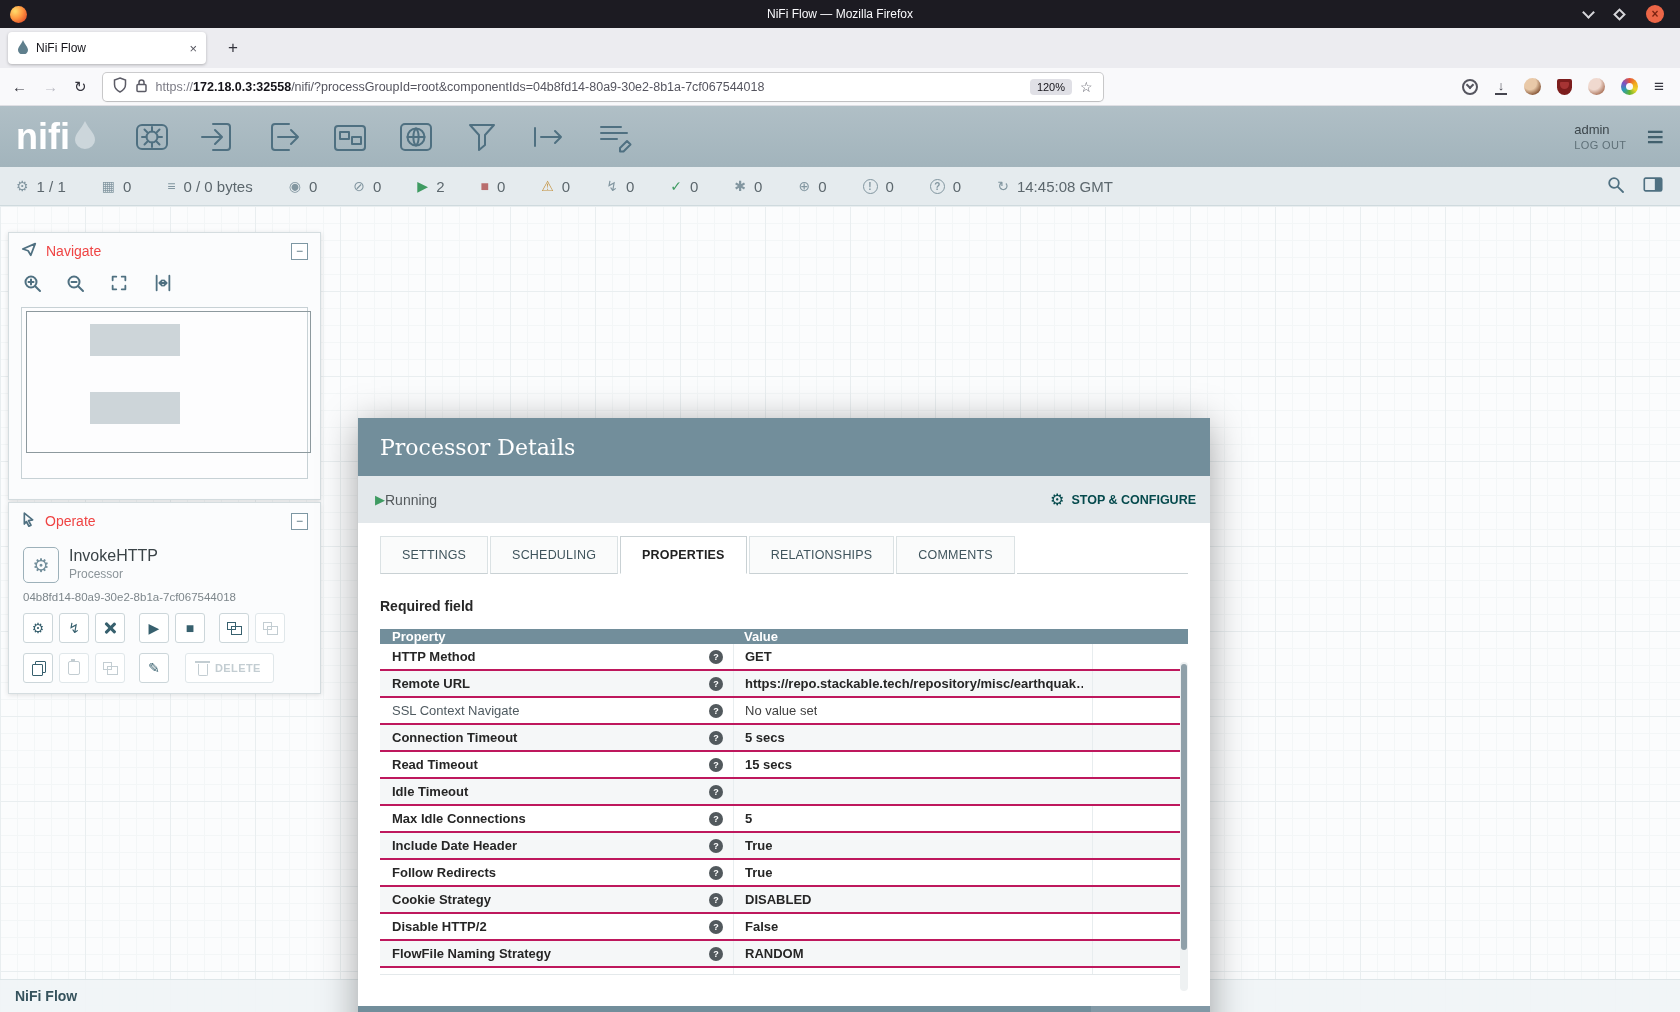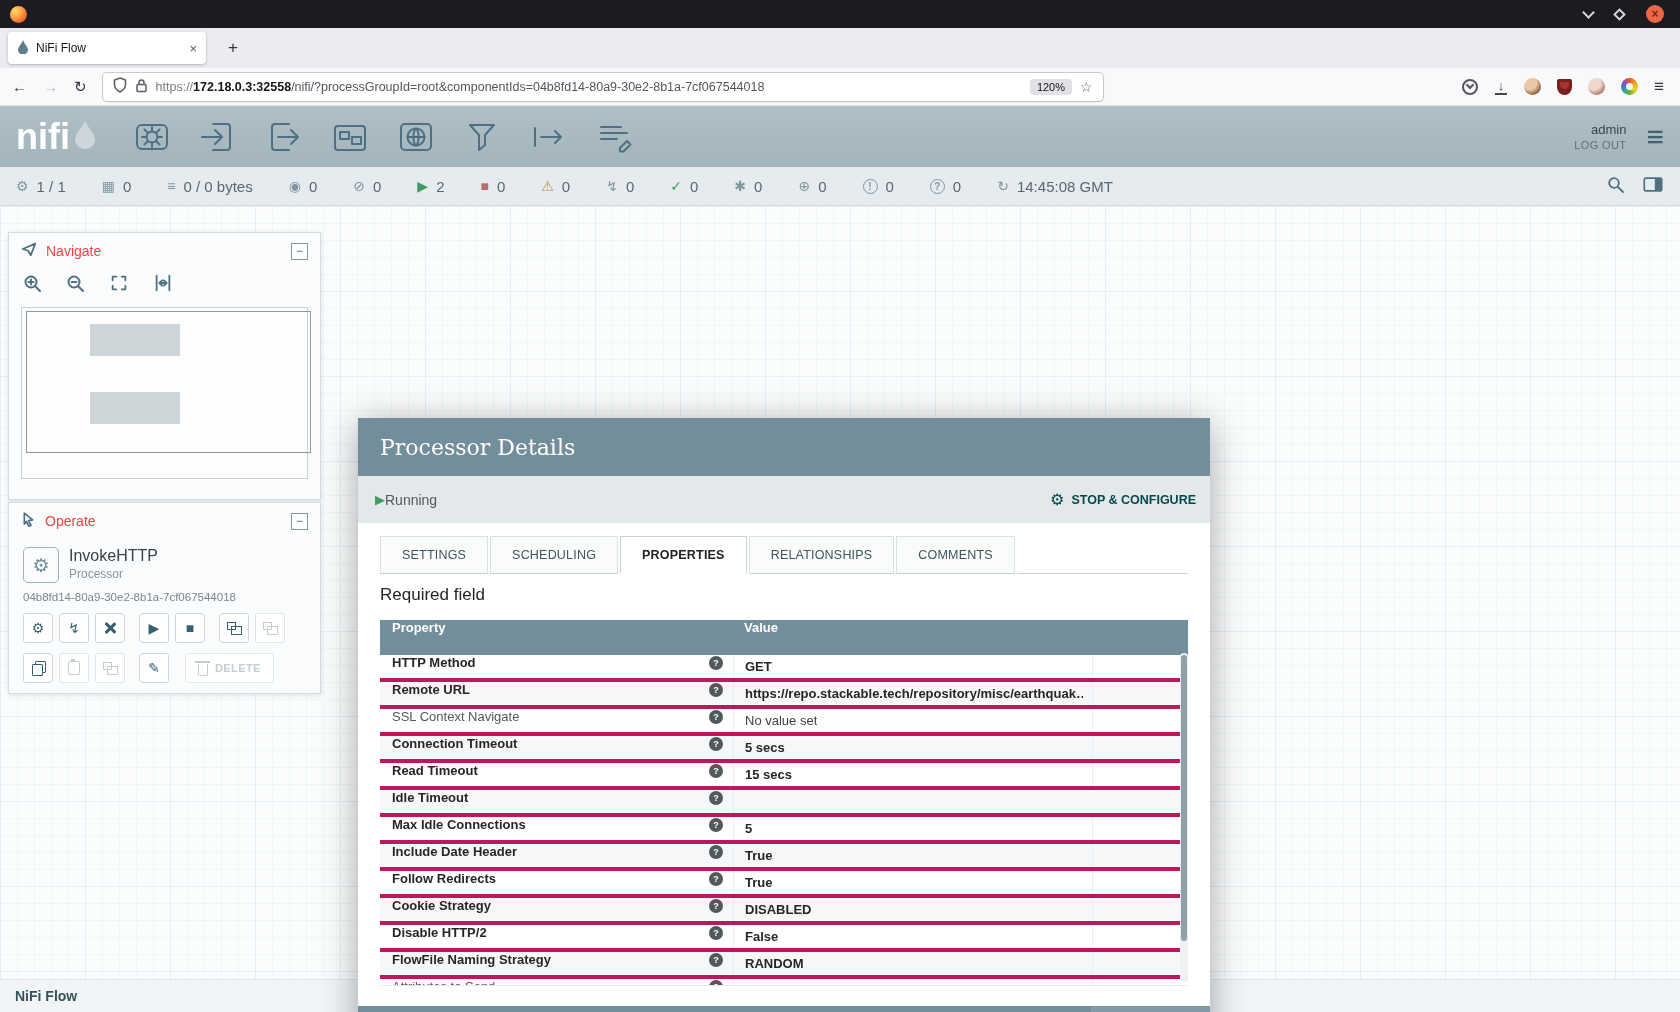--- a/index.html
+++ b/index.html
@@ -48,21 +48,21 @@
 .hamburger{font-size:17px;color:#35353e}
 
 
 .nifi-header{flex:0 0 61px;background:linear-gradient(#b0bfc6,#a2b4bc);display:flex;align-items:center;padding:0 16px}
 .nifi-logo{display:flex;align-items:center;gap:3px;margin-right:36px}
 .nifi-logo-text{font-weight:bold;font-size:36px;color:#fff;line-height:1}
 .component-toolbar{display:flex;align-items:center;gap:28px}
 .ct-icon{display:flex;cursor:grab}
 .ct-icon svg,.nav-tools svg,.ph-icon svg,.stat-right svg{stroke:#4f7081;fill:none;stroke-width:2;stroke-linecap:round;stroke-linejoin:round}
 .header-right{margin-left:auto;display:flex;align-items:center;gap:20px}
-.user-block{text-align:right}
+.user-block{text-align:left}
 .user-name{font-size:13px;color:#3c464b}
 .logout-link{font-size:11px;color:#5f7078;margin-top:2px;letter-spacing:.4px}
 .global-menu{font-size:30px;color:#42606d;line-height:.8}
 
 
 .nifi-status{flex:0 0 39px;background:#e5ebee;border-bottom:1px solid #cfdade;display:flex;align-items:center;padding:0 16px;color:#5c676d;font-size:15px}
 .stat{display:flex;align-items:center;gap:8px;margin-right:36px}
 .stat .ic{font-size:14px;color:#8296a0;line-height:1}
 .ic.i-run{color:#3f9b62}
 .ic.i-stop{color:#b96e6e}
@@ -121,28 +121,28 @@
 .modal-status{flex:0 0 47px;background:#e3e8eb;display:flex;align-items:center;padding:0 14px 0 17px}
 .run-tri{color:#3f9b62;font-size:13px}
 .run-label{color:#54595c;font-size:14px}
 .stopcfg{margin-left:auto;display:flex;align-items:center;gap:7px;color:#064a4d;font-size:12.5px;font-weight:bold;cursor:pointer}
 .stopcfg .g{font-size:16px;line-height:1}
 .modal-body{flex:1;padding:13px 22px 14px;overflow:hidden}
 .dtabs{display:flex}
 .dtab{padding:0 21px;height:38px;display:flex;align-items:center;justify-content:center;font-size:12.5px;color:#3f545c;background:#fafbfb;border:1px solid #dbe2e4;border-bottom:1px solid #c9d1d4;margin-right:2px;letter-spacing:.2px;cursor:pointer}
 .dtab.active{background:#fff;font-weight:bold;color:#222;border-color:#c9d1d4;border-bottom-color:#fff}
 .dtab-filler{flex:1;border-bottom:1px solid #c9d1d4}
-.required-field{margin-top:11px;font-size:17px;font-weight:normal;color:#262626}
+.required-field{margin-top:24px;font-size:14px;font-weight:bold;color:#262626}
 .ptable{margin-top:15px;position:relative}
-.phead{display:flex;background:#728e9b;height:35px;align-items:flex-start;color:#fff;font-size:13px;font-weight:bold}
+.phead{display:flex;background:#728e9b;height:15px;align-items:center;color:#fff;font-size:13px;font-weight:bold}
 .pcell{width:353px;padding-left:12px;display:flex;align-items:center;overflow:hidden}
 .vcell{width:359px;padding-left:11px;display:flex;align-items:center;overflow:hidden}
 .fcell{flex:1;height:100%}
 .pbody{height:331px;overflow:hidden;border-bottom:1px solid #e4e9eb}
-.prow{display:flex;height:27px;align-items:flex-start;border-bottom:4px solid #be185d;background:#fff;font-size:13px}
+.prow{display:flex;height:27px;align-items:center;border-bottom:2px solid #be185d;background:#fff;font-size:13px}
 .prow:nth-child(even){background:#f5f7f8}
 .prow .vcell,.prow .fcell{border-left:1px solid #e8edef;height:100%}
 .prow .vcell{display:flex;align-items:center}
 .pname{flex:1;font-weight:bold;color:#262626;white-space:nowrap;overflow:hidden}
 .prow.optional .pname{font-weight:normal;color:#4f5a60}
 .help{width:14px;height:14px;border-radius:50%;background:#52595d;color:#fff;font-size:9px;font-weight:bold;display:flex;align-items:center;justify-content:center;margin:0 10px 0 6px;flex:0 0 14px}
 .vtext{font-weight:bold;color:#262626;white-space:nowrap;overflow:hidden;max-width:338px}
 .prow.novalue .vtext{font-weight:normal;color:#404040}
 .scrollbar{position:absolute;top:33px;right:0;width:8px;height:329px;background:#eef1f2;border-radius:4px}
 .thumb{position:absolute;left:1px;top:2px;width:6px;height:286px;background:#8fa0a9;border-radius:3px}
@@ -150,20 +150,21 @@
 .ok-btn{width:119px;background:#8299a6;color:#fff;font-size:13px;font-weight:bold;display:flex;align-items:center;justify-content:center;cursor:pointer}
 .cnt{white-space:nowrap}
 </style>
 </head>
 <body>
 
 <div class="screen">
 
   <div class="titlebar">
     <div class="fx-logo"></div>
+    <div class="tb-title">NiFi Flow — Mozilla Firefox</div>
     <div class="tb-controls">
       <span class="tb-min"></span>
       <span class="tb-max"></span>
       <span class="tb-close">×</span>
     </div>
   </div>
 
   <div class="tabbar">
     <div class="btab">
       <span class="fav-drop">

